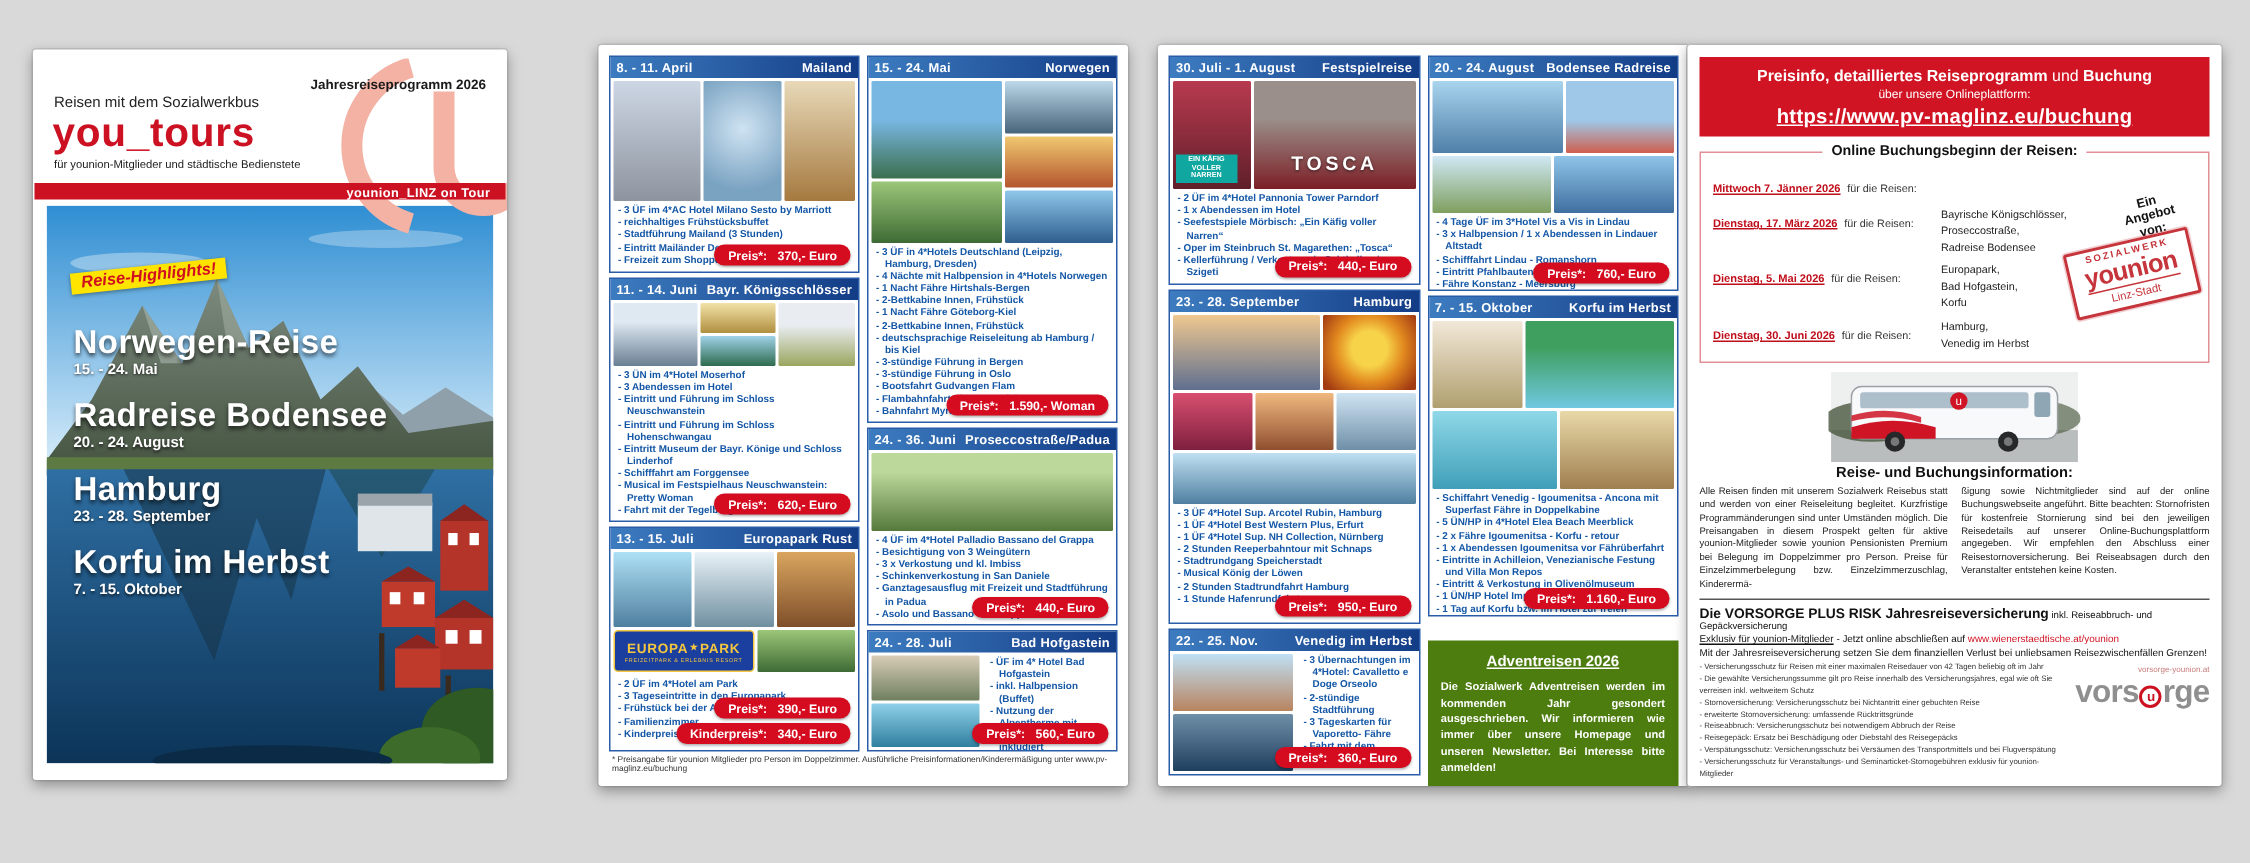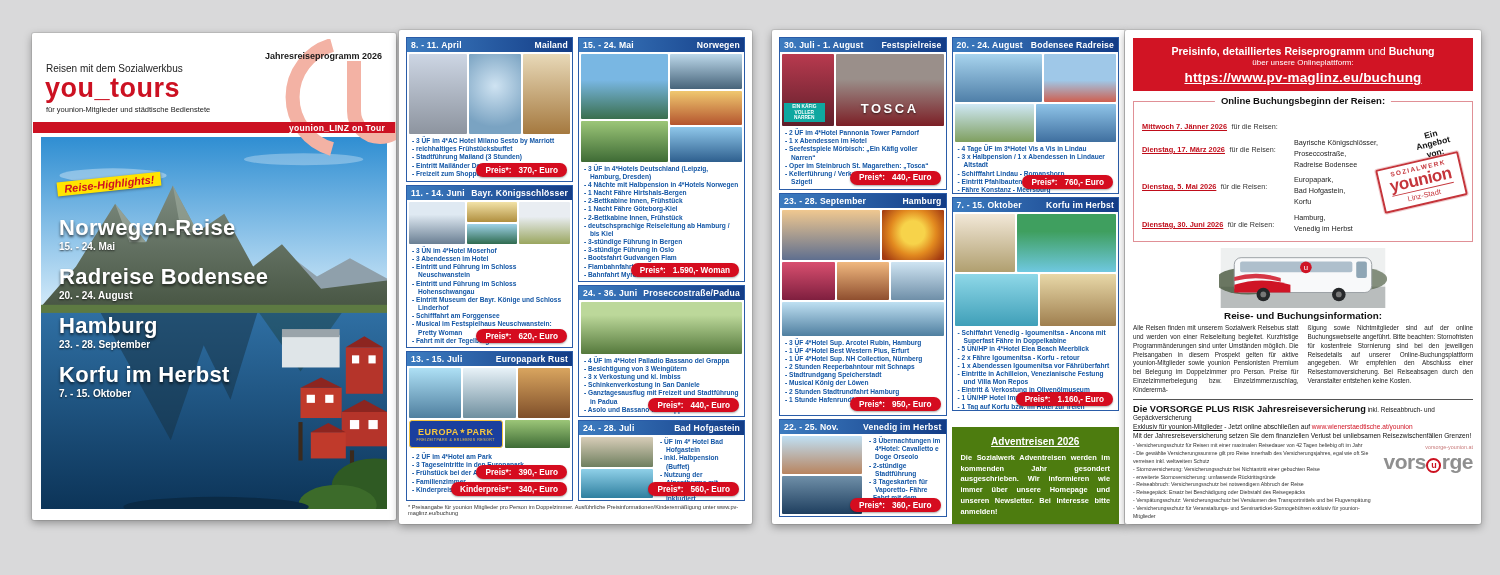--- a/index.html
+++ b/index.html
@@ -1,20 +1,20 @@
 <!DOCTYPE html>
 <html><head>
 <meta charset="utf-8">
 <style>
   * { margin:0; padding:0; box-sizing:border-box; }
   html,body { width:1500px; height:575px; }
   body { background:#d9d9da; font-family:"Liberation Sans", sans-serif; position:relative; overflow:hidden; }
 
   .page { position:absolute; background:#fff; box-shadow:0 3px 9px rgba(0,0,0,.35), 0 0 0 1px #c6c6c6; border-radius:2px; overflow:hidden; }
-  #p1 { left:32px; top:33px; width:364px; height:487px; }
+  #p1 { left:22px; top:33px; width:316px; height:487px; }
   #p2 { left:399px; top:30px; width:353px; height:494px; padding:7px 7px 4px 7px; }
   #p3 { left:772px; top:30px; width:354px; height:494px; padding:7px; }
   #p4 { left:1125px; top:30px; width:356px; height:494px; padding:8px; }
 
   
   .cover-top { position:relative; height:88px; z-index:2; }
   .cover-logo { position:absolute; right:-30px; top:6px; width:160px; height:118px; z-index:1; }
   .cover-program { position:absolute; right:14px; top:18px; font-size:9px; font-weight:bold; color:#1a1a1a; z-index:3; }
   .cover-topline { position:absolute; left:14px; top:30px; font-size:10px; color:#222; z-index:3; }
   .cover-title { position:absolute; left:13px; top:40px; font-size:27px; font-weight:bold; color:#cc1122; letter-spacing:.5px; z-index:3; }

